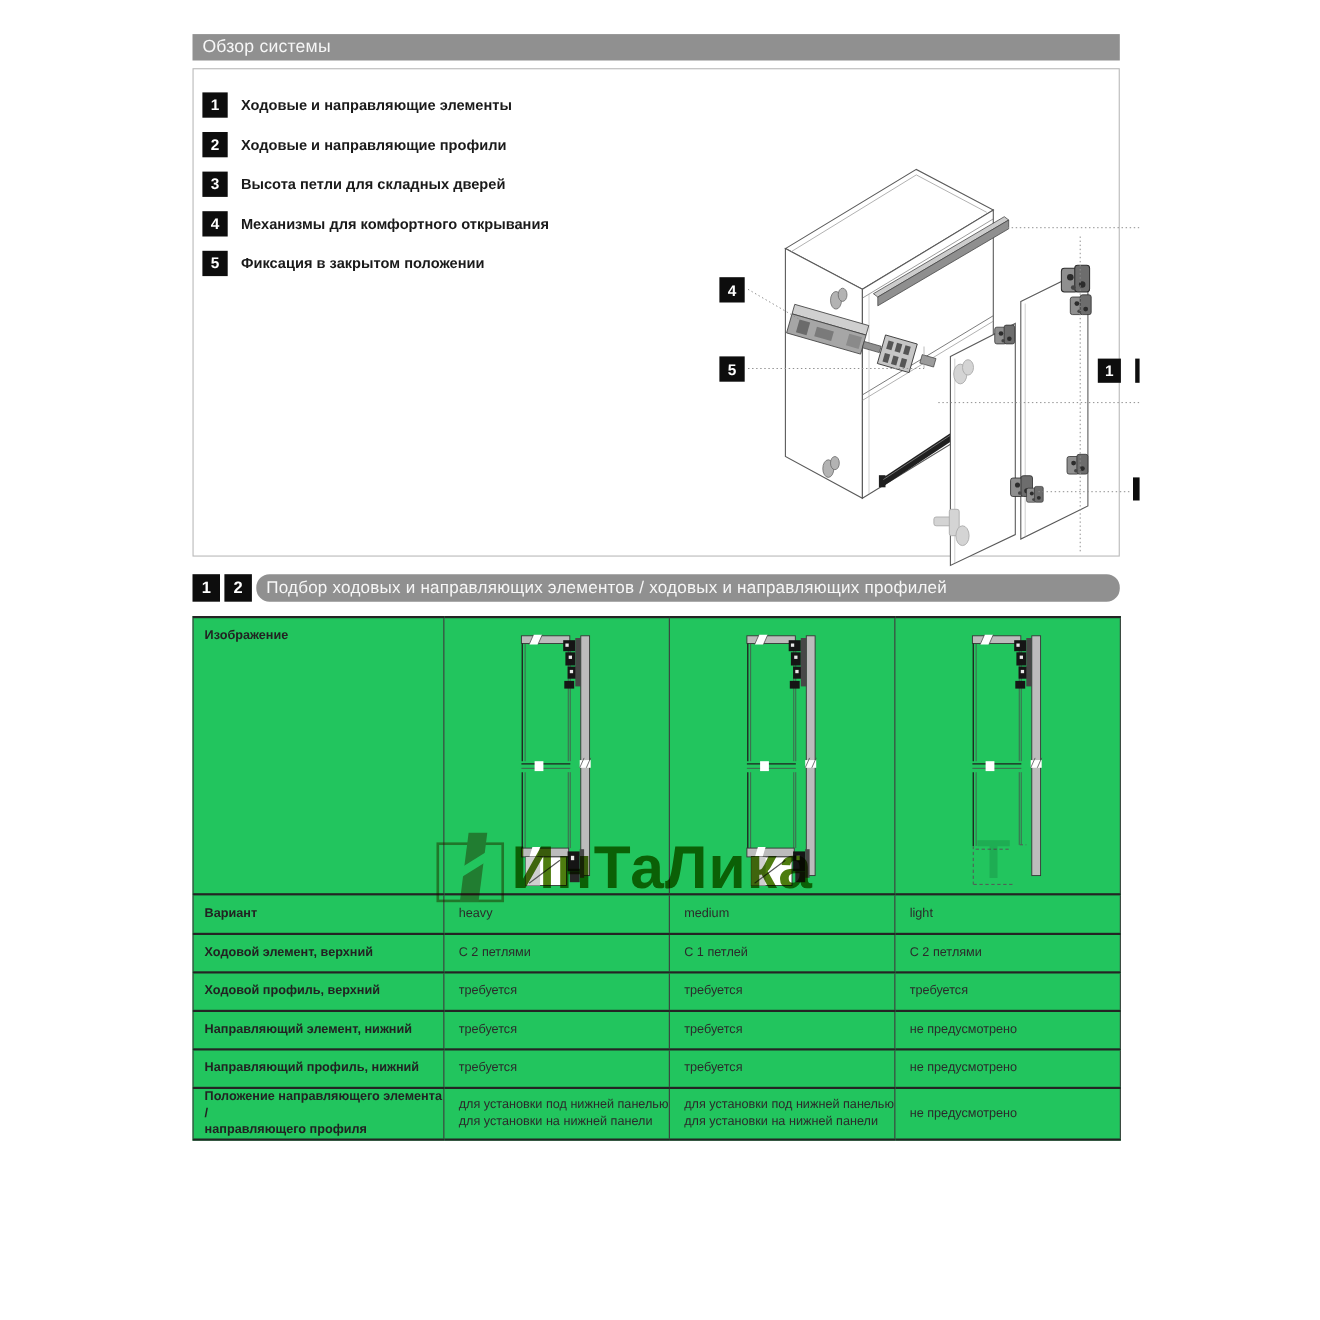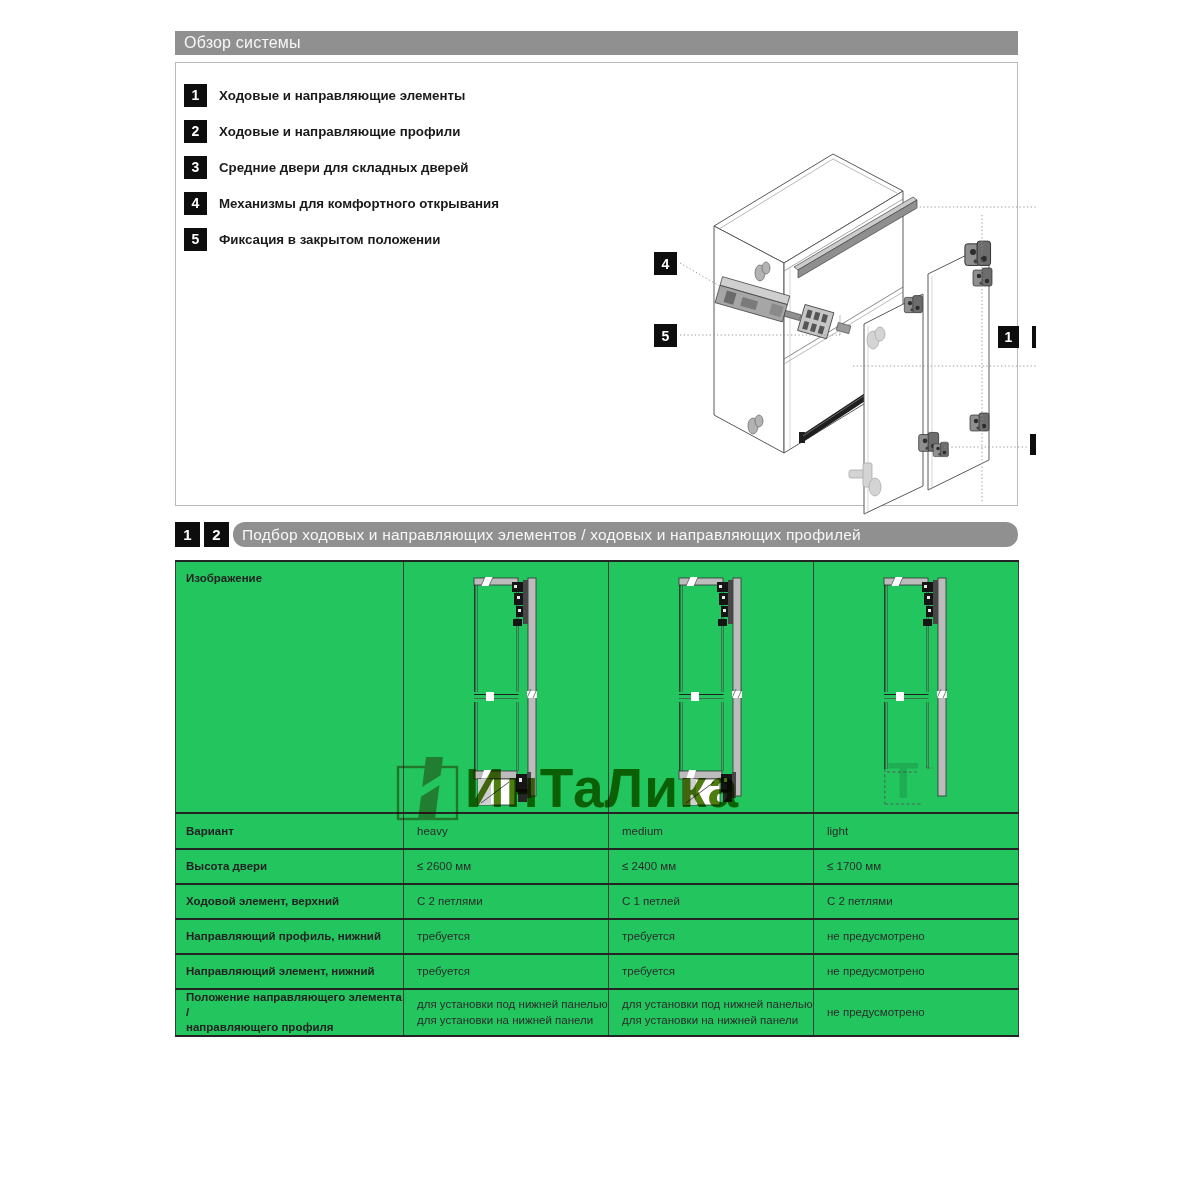--- a/index.html
+++ b/index.html
@@ -67,21 +67,21 @@
       <div class="litem">
         <span class="lbadge">1</span>
         <span class="llabel">Ходовые и направляющие элементы</span>
       </div>
       <div class="litem">
         <span class="lbadge">2</span>
         <span class="llabel">Ходовые и направляющие профили</span>
       </div>
       <div class="litem">
         <span class="lbadge">3</span>
-        <span class="llabel">Средние двери для складных дверей</span>
+        <span class="llabel">Высота петли для складных дверей</span>
       </div>
       <div class="litem">
         <span class="lbadge">4</span>
         <span class="llabel">Механизмы для комфортного открывания</span>
       </div>
       <div class="litem">
         <span class="lbadge">5</span>
         <span class="llabel">Фиксация в закрытом положении</span>
       </div>
     </div>
@@ -337,39 +337,39 @@
       </td>
     </tr>
 
     <tr style="height:36px">
       <td class="lab">Вариант</td>
       <td class="val">heavy</td>
       <td class="val">medium</td>
       <td class="val">light</td>
     </tr>
     <tr style="height:35px">
-      <td class="lab">Высота двери</td>
-      <td class="val">≤ 2600 мм</td>
-      <td class="val">≤ 2400 мм</td>
-      <td class="val">≤ 1700 мм</td>
-    </tr>
-    <tr style="height:35px">
       <td class="lab">Ходовой элемент, верхний</td>
       <td class="val">С 2 петлями</td>
       <td class="val">С 1 петлей</td>
       <td class="val">С 2 петлями</td>
     </tr>
     <tr style="height:35px">
-      <td class="lab">Направляющий профиль, нижний</td>
-      <td class="val">требуется</td>
-      <td class="val">требуется</td>
-      <td class="val">не предусмотрено</td>
+      <td class="lab">Ходовой профиль, верхний</td>
+      <td class="val">требуется</td>
+      <td class="val">требуется</td>
+      <td class="val">требуется</td>
     </tr>
     <tr style="height:35px">
       <td class="lab">Направляющий элемент, нижний</td>
+      <td class="val">требуется</td>
+      <td class="val">требуется</td>
+      <td class="val">не предусмотрено</td>
+    </tr>
+    <tr style="height:35px">
+      <td class="lab">Направляющий профиль, нижний</td>
       <td class="val">требуется</td>
       <td class="val">требуется</td>
       <td class="val">не предусмотрено</td>
     </tr>
     <tr style="height:37px">
       <td class="lab">Положение направляющего элемента /
 направляющего профиля</td>
       <td class="val">для установки под нижней панелью
 для установки на нижней панели</td>
       <td class="val">для установки под нижней панелью

